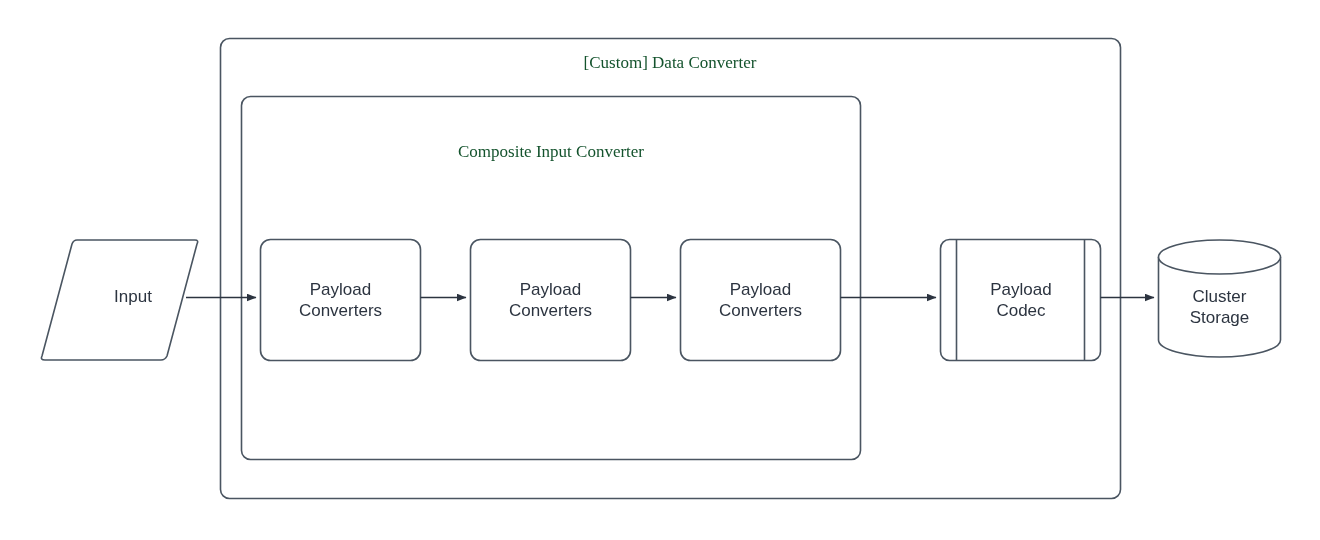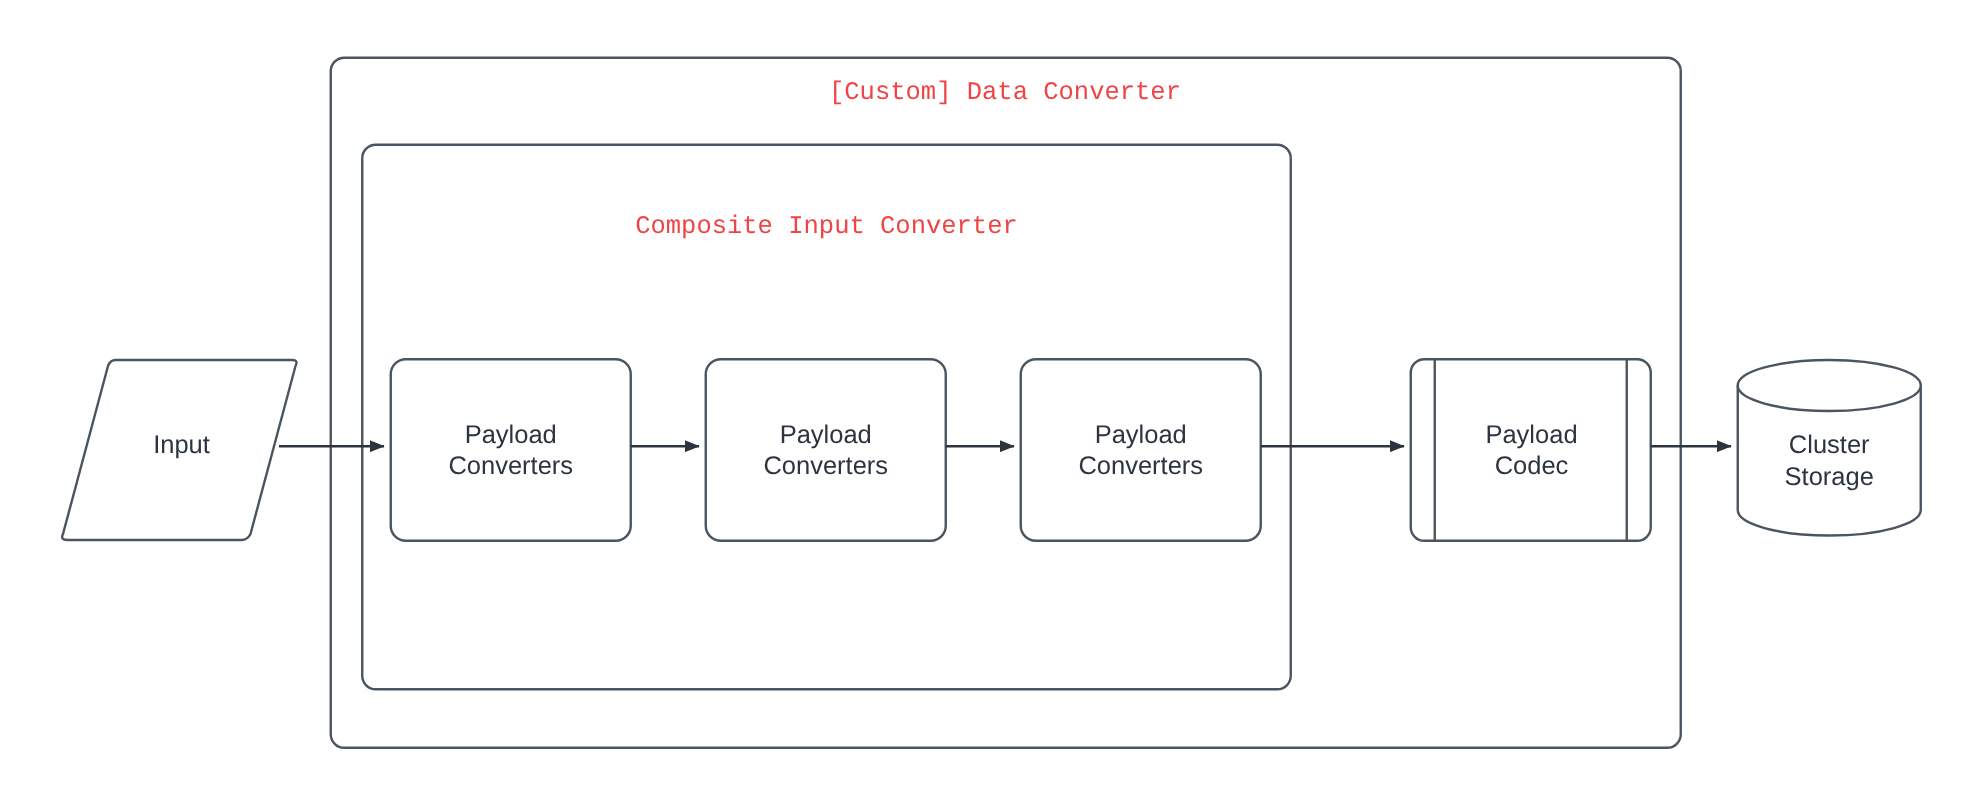--- a/index.html
+++ b/index.html
@@ -33,24 +33,24 @@
     color: #2c3440;
     font-size: 17px;
     line-height: 21px;
     font-family: "Liberation Sans", sans-serif;
     white-space: pre-line;
     pointer-events: none;
   }
   .container-title {
     position: absolute;
     text-align: center;
-    color: #ef4444;
+    color: #14532d;
     font-size: 17px;
     line-height: 21px;
-    font-family: Liberation Mono, monospace;
+    font-family: Liberation Serif, serif;
     pointer-events: none;
   }
 </style>
 </head>
 <body>
 
 <div id="canvas">
 
   <svg id="diagram-svg" viewBox="0 0 1320 540" xmlns="http://www.w3.org/2000/svg">
     <defs>
@@ -90,21 +90,21 @@
 
     <line x1="840.5" y1="297.5" x2="936" y2="297.5" stroke="#2c3440" stroke-width="1.6" marker-end="url(#arrowhead)"></line>
 
     <line x1="1100.5" y1="297.5" x2="1154" y2="297.5" stroke="#2c3440" stroke-width="1.6" marker-end="url(#arrowhead)"></line>
   </svg>
 
   <div class="container-title" style="left:220px; top:52px; width:900px;">[Custom] Data Converter</div>
 
   <div class="container-title" style="left:241px; top:141px; width:620px;">Composite Input Converter</div>
 
-  <div class="shape-label" style="left:45px; top:240px; width:152px; height:112px;">Input</div>
+  <div class="shape-label" style="left:57px; top:240px; width:152px; height:112px;">Input</div>
 
   <div class="shape-label" style="left:260px; top:239px; width:161px; height:122px;">Payload
 Converters</div>
 
   <div class="shape-label" style="left:470px; top:239px; width:161px; height:122px;">Payload
 Converters</div>
 
   <div class="shape-label" style="left:680px; top:239px; width:161px; height:122px;">Payload
 Converters</div>
 

